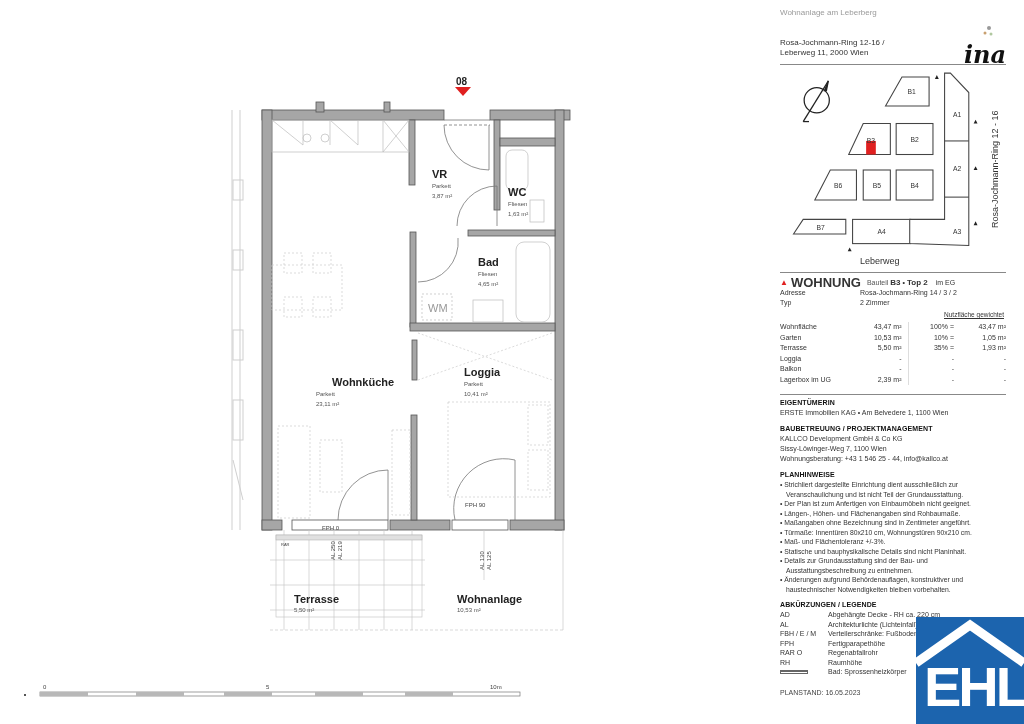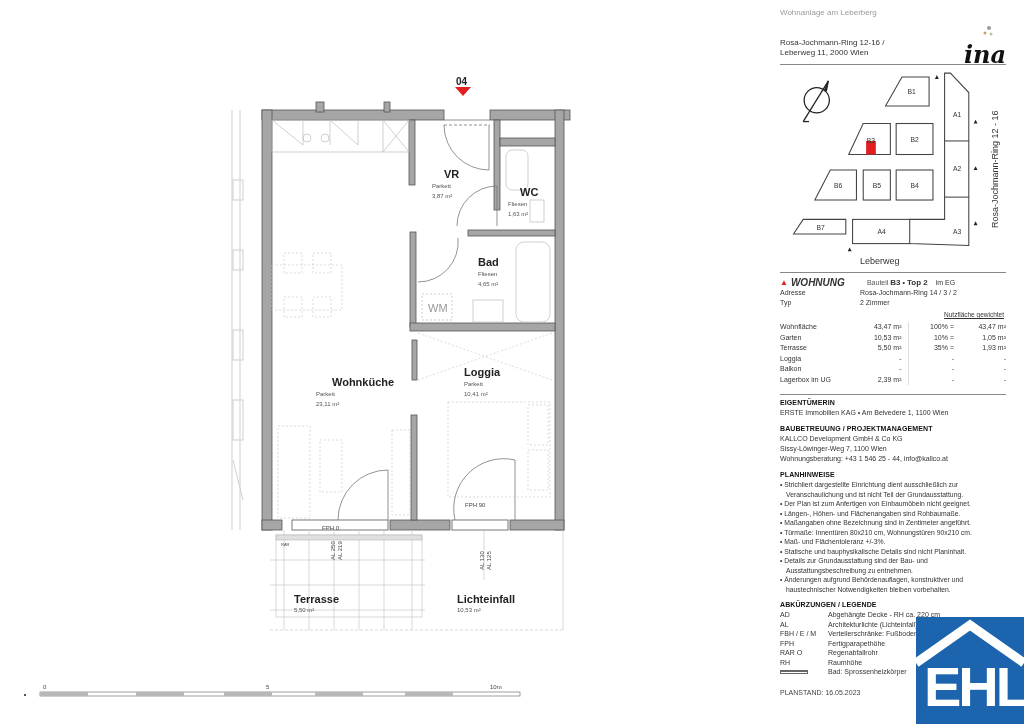--- a/index.html
+++ b/index.html
@@ -189,27 +189,27 @@
       <rect x="40" y="692" width="48" height="4" fill="#b8b8b8"></rect>
       <rect x="136" y="692" width="48" height="4" fill="#b8b8b8"></rect>
       <rect x="224" y="692" width="48" height="4" fill="#b8b8b8"></rect>
       <rect x="315" y="692" width="48" height="4" fill="#b8b8b8"></rect>
       <rect x="405" y="692" width="48" height="4" fill="#b8b8b8"></rect>
       <rect x="24" y="694" width="2" height="2" fill="#555"></rect>
     </g>
   </svg>
 
   
-  <div class="lbl" style="left:456px;top:76px;font-weight:bold;font-size:10px;">04</div>
-
-  <div class="lbl room-name" style="left:444px;top:168px;text-align:right;">VR</div>
+  <div class="lbl" style="left:456px;top:76px;font-weight:bold;font-size:10px;">08</div>
+
+  <div class="lbl room-name" style="left:432px;top:168px;text-align:right;">VR</div>
   <div class="lbl room-sub" style="left:432px;top:182px;">Parkett</div>
   <div class="lbl room-sub" style="left:432px;top:192px;">3,87 m²</div>
 
-  <div class="lbl room-name" style="left:520px;top:186px;">WC</div>
+  <div class="lbl room-name" style="left:508px;top:186px;">WC</div>
   <div class="lbl room-sub" style="left:508px;top:200px;">Fliesen</div>
   <div class="lbl room-sub" style="left:508px;top:210px;">1,63 m²</div>
 
   <div class="lbl room-name" style="left:478px;top:256px;">Bad</div>
   <div class="lbl room-sub" style="left:478px;top:270px;">Fliesen</div>
   <div class="lbl room-sub" style="left:478px;top:280px;">4,65 m²</div>
   <div class="lbl" style="left:428px;top:302px;font-size:11px;color:#999;">WM</div>
 
   <div class="lbl room-name" style="left:316px;top:376px;margin-left:16px;">Wohnküche</div>
   <div class="lbl room-sub" style="left:316px;top:390px;">Parkett</div>
@@ -224,21 +224,21 @@
   <div class="lbl tiny" style="left:281px;top:542px;font-size:4px;">RAR</div>
 
   <div class="lbl tiny" style="left:330px;top:560px;transform:rotate(-90deg);transform-origin:left top;">AL 250</div>
   <div class="lbl tiny" style="left:337px;top:560px;transform:rotate(-90deg);transform-origin:left top;">AL 219</div>
   <div class="lbl tiny" style="left:479px;top:570px;transform:rotate(-90deg);transform-origin:left top;">AL 130</div>
   <div class="lbl tiny" style="left:486px;top:570px;transform:rotate(-90deg);transform-origin:left top;">AL 125</div>
 
   <div class="lbl room-name" style="left:294px;top:593px;">Terrasse</div>
   <div class="lbl room-sub" style="left:294px;top:606px;">5,50 m²</div>
 
-  <div class="lbl room-name" style="left:457px;top:593px;">Lichteinfall</div>
+  <div class="lbl room-name" style="left:457px;top:593px;">Wohnanlage</div>
   <div class="lbl room-sub" style="left:457px;top:606px;">10,53 m²</div>
 
   <div class="lbl tiny" style="left:43px;top:684px;">0</div>
   <div class="lbl tiny" style="left:266px;top:684px;">5</div>
   <div class="lbl tiny" style="left:490px;top:684px;">10m</div>
 </div>
 
 <div id="panel">
   <div class="p-abs proj-name">Wohnanlage am Leberberg</div>
   <div class="p-abs proj-addr">
@@ -296,21 +296,21 @@
       <polygon points="74,180 76,184 72,184"></polygon>
     </g>
   </svg>
   <div class="p-abs" style="left:82px;top:256px;font-size:9px;color:#333;">Leberweg</div>
   <div class="p-abs" style="left:212px;top:228px;font-size:9px;color:#333;transform:rotate(-90deg);transform-origin:left top;">Rosa-Jochmann-Ring 12 - 16</div>
   <div class="hr" style="top:272px;"></div>
 
   <div class="sec" style="top:278px;">
     <div style="display:flex;align-items:center;">
       <span style="color:#e02020;font-size:8px;margin-right:3px;">▲</span>
-      <span style="font-weight:bold;font-size:10px;width:76px;font-style:italic;">WOHNUNG</span>
+      <span style="font-weight:bold;font-size:13px;width:76px;">WOHNUNG</span>
       <span style="color:#555;margin-right:2px;">Bauteil</span>
       <span style="font-weight:bold;font-size:8px;">B3</span>
       <span style="font-weight:bold;margin:0 2px;">•</span>
       <span style="font-weight:bold;font-size:8px;margin-right:8px;">Top 2</span>
       <span>im EG</span>
     </div>
     <div style="display:flex;">
         <span style="width:80px;">Adresse</span>
         <span>Rosa-Jochmann-Ring 14 / 3 / 2</span>
       </div>

